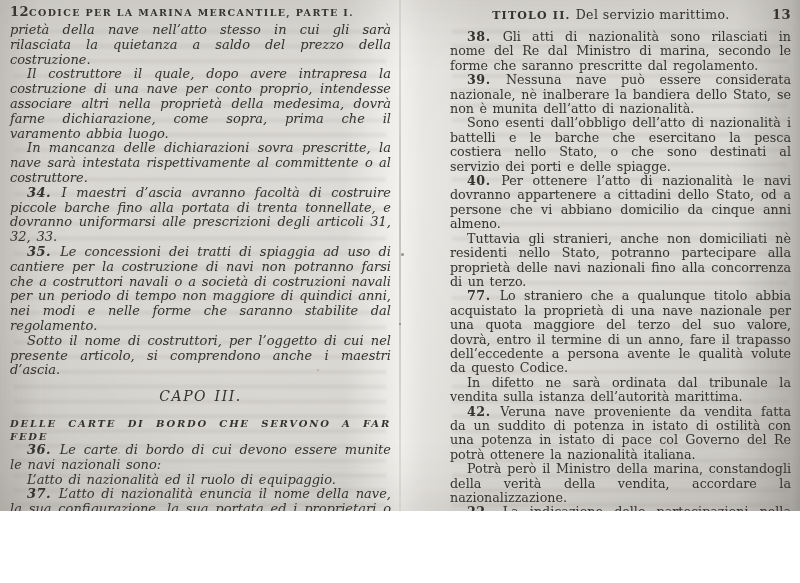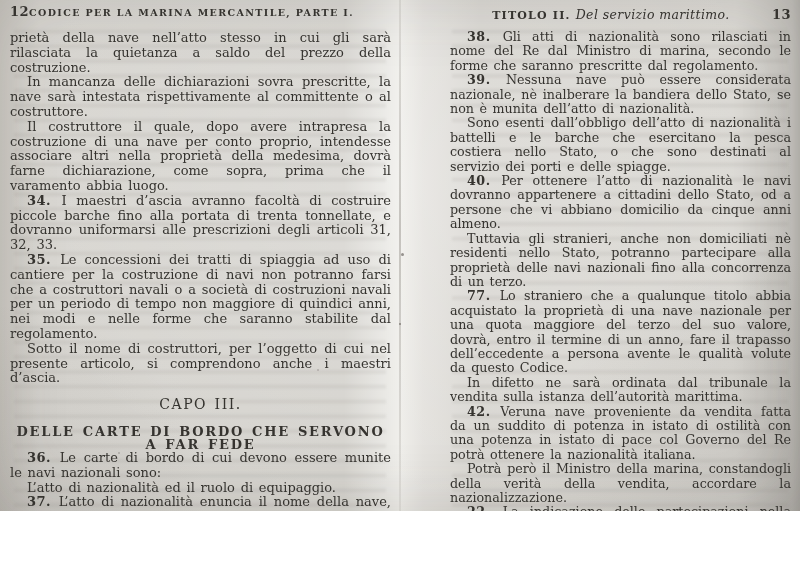--- a/index.html
+++ b/index.html
@@ -37,38 +37,38 @@
 
   .pg-header { display:flex; align-items:baseline; height:16px; }
   .pagenum { font-weight:bold; font-size:13px; letter-spacing:.5px; }
   .running-caps {
     flex:1; 
     font-size:9.5px; font-weight:bold; letter-spacing:1.4px;
     white-space:nowrap; overflow:hidden;
   }
   .running-right { flex:1; text-align:center; white-space:nowrap; }
   .running-right .hdr-caps { font-size:11px; font-weight:bold; letter-spacing:1.2px; }
-  .running-right .hdr-italic { font-style:italic; font-size:12.5px; letter-spacing:.4px;text-align:center; }
+  .running-right .hdr-italic { font-size:12.5px; letter-spacing:.4px;text-align:center; }
 
   .pg-body { text-align:justify; }
-  .page-left  .pg-body { margin-top:11px;  font-size:13px;   line-height:14.8px; word-spacing:1.6px; }
+  .page-left  .pg-body { margin-top:3px;  font-size:13px;   line-height:14.8px; word-spacing:1.6px;font-style:italic; }
   .page-right .pg-body { margin-top:10px; font-size:12.7px; line-height:14.4px; word-spacing:1.5px; }
 
   .pg-body p { margin:0; }
   .pg-body p.indent { text-indent:17px; }
   .artnum { font-weight:bold; letter-spacing:.5px; }
 
   .chapter-heading {
     text-align:center; text-indent:0;
     font-size:14px; letter-spacing:1.5px;
     margin:11px 0 13px;
   }
   .section-heading {
-    text-align:center; text-indent:0;
-    font-size:13px; font-weight:bold; letter-spacing:1.8px;
+    text-indent:0;
+    font-size:10px; font-weight:bold; letter-spacing:1.8px;
     line-height:13px; margin:0;
   }
   .section-heading.last { margin-bottom:13px; }
 </style>
 </head>
 <body>
 
 <div class="scan">
 
   <div class="showthrough st-left"></div>
@@ -81,22 +81,22 @@
   <div class="speck" style="left:118px;top:452px;width:2px;height:2px;opacity:.5;"></div>
   <div class="speck" style="left:317px;top:369px;width:2px;height:2px;opacity:.45;"></div>
 
   <div class="page page-left">
     <div class="pg-header">
       <span class="pagenum">12</span>
       <span class="running-caps">CODICE PER LA MARINA MERCANTILE, PARTE I.</span>
     </div>
     <div class="pg-body">
         <p class="">prietà della nave nell’atto stesso in cui gli sarà rilasciata la quietanza a saldo del prezzo della costruzione.</p>
+        <p class="indent">Il costruttore il quale, dopo avere intrapresa la costruzione di una nave per conto proprio, intendesse associare altri nella proprietà della medesima, dovrà farne dichiarazione, come sopra, prima che il varamento abbia luogo.</p>
         <p class="indent">In mancanza delle dichiarazioni sovra prescritte, la nave sarà intestata rispettivamente al committente o al costruttore.</p>
-        <p class="indent">Il costruttore il quale, dopo avere intrapresa la costruzione di una nave per conto proprio, intendesse associare altri nella proprietà della medesima, dovrà farne dichiarazione, come sopra, prima che il varamento abbia luogo.</p>
         <p class="indent"><span class="artnum">34. </span>I maestri d’ascia avranno facoltà di costruire piccole barche fino alla portata di trenta tonnellate, e dovranno uniformarsi alle prescrizioni degli articoli 31, 32, 33.</p>
         <p class="indent"><span class="artnum">35. </span>Le concessioni dei tratti di spiaggia ad uso di cantiere per la costruzione di navi non potranno farsi che a costruttori navali o a società di costruzioni navali per un periodo di tempo non maggiore di quindici anni, nei modi e nelle forme che saranno stabilite dal regolamento.</p>
         <p class="indent">Sotto il nome di costruttori, per l’oggetto di cui nel presente articolo, si comprendono anche i maestri d’ascia.</p>
         <div class="chapter-heading">CAPO III.</div>
         <div class="section-heading">DELLE CARTE DI BORDO CHE SERVONO A FAR FEDE</div>
         <p class="indent"><span class="artnum">36. </span>Le carte di bordo di cui devono essere munite le navi nazionali sono:</p>
         <p class="indent">L’atto di nazionalità ed il ruolo di equipaggio.</p>
         <p class="indent"><span class="artnum">37. </span>L’atto di nazionalità enuncia il nome della nave, la sua configurazione, la sua portata ed i proprietari o compartecipi, come pure le parti per cui ciascuno di essi vi è interessato. Sul medesimo è pure inscritto il passaporto che abilita la nave alla navigazione.</p>
       </div>
   </div>

